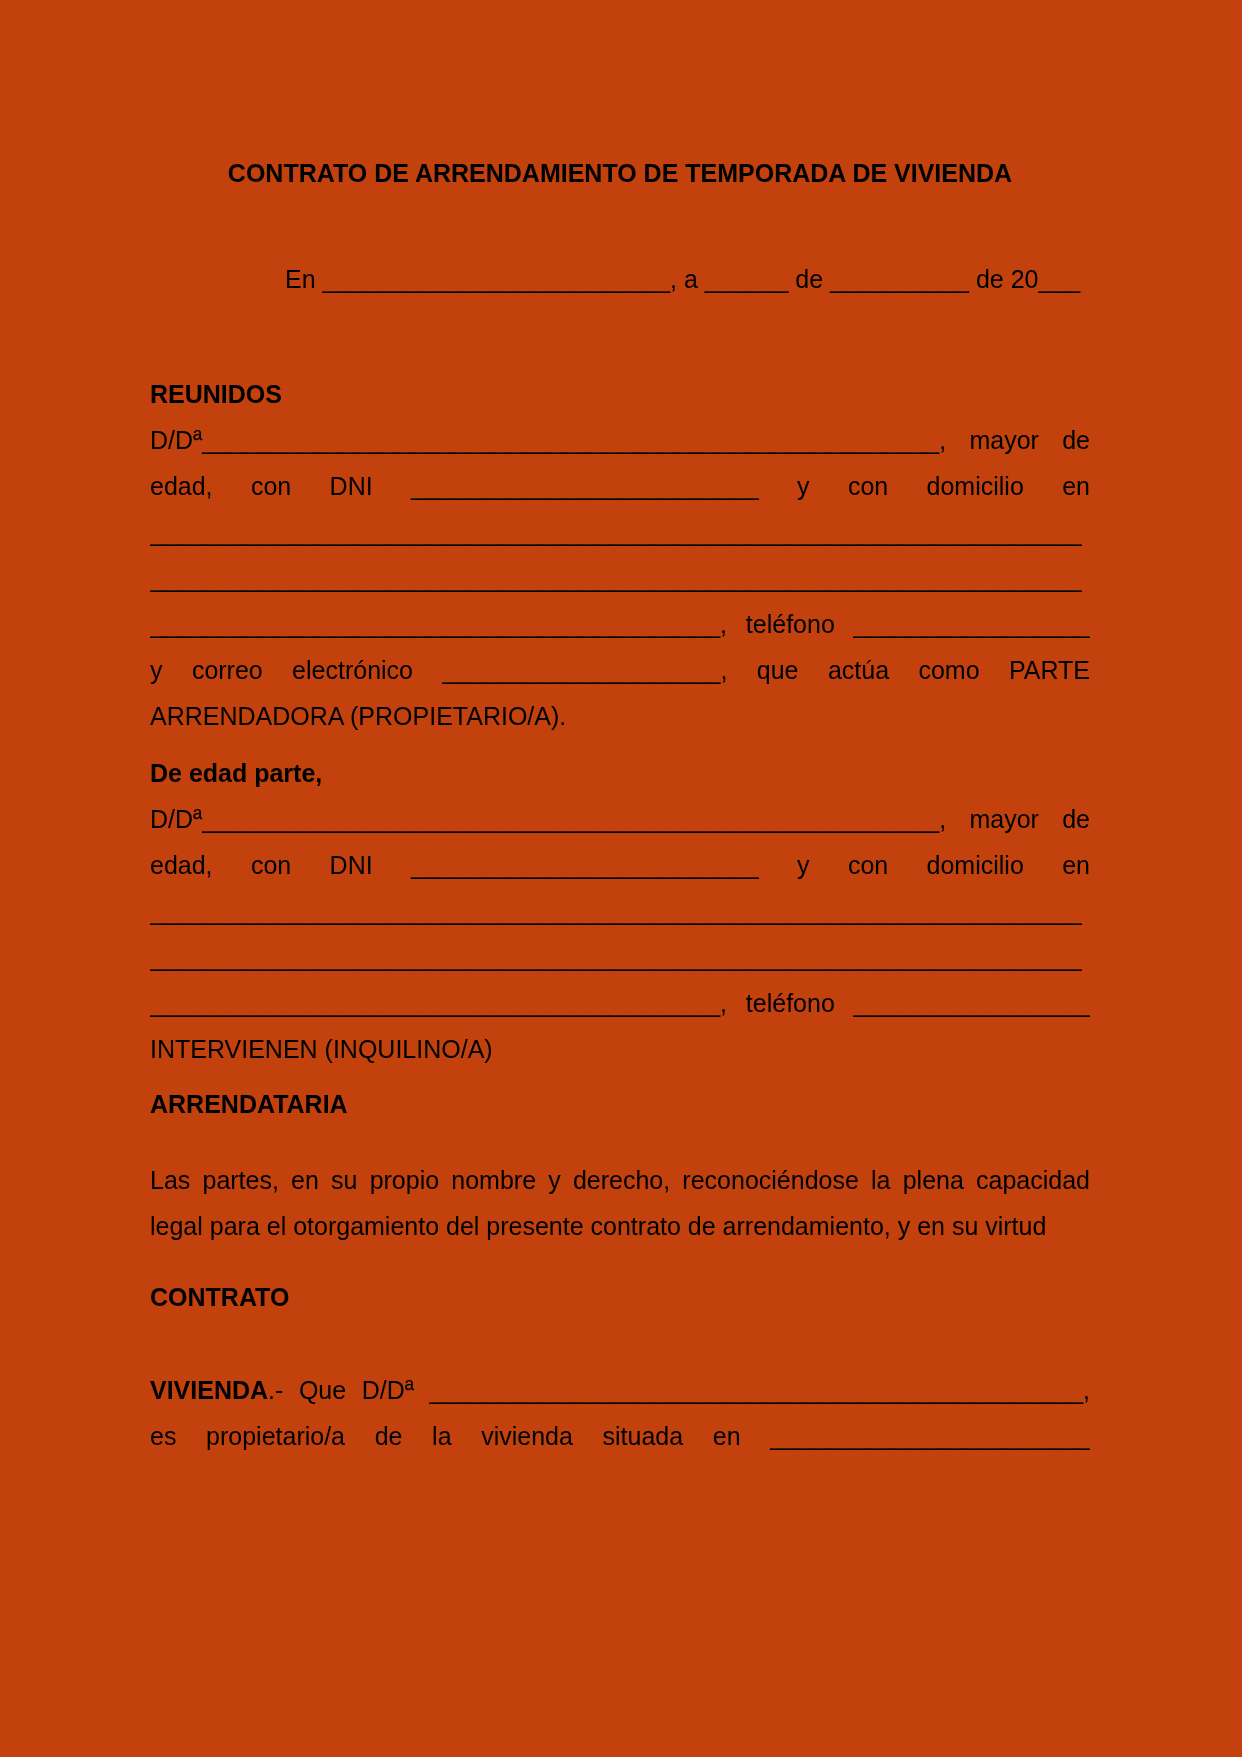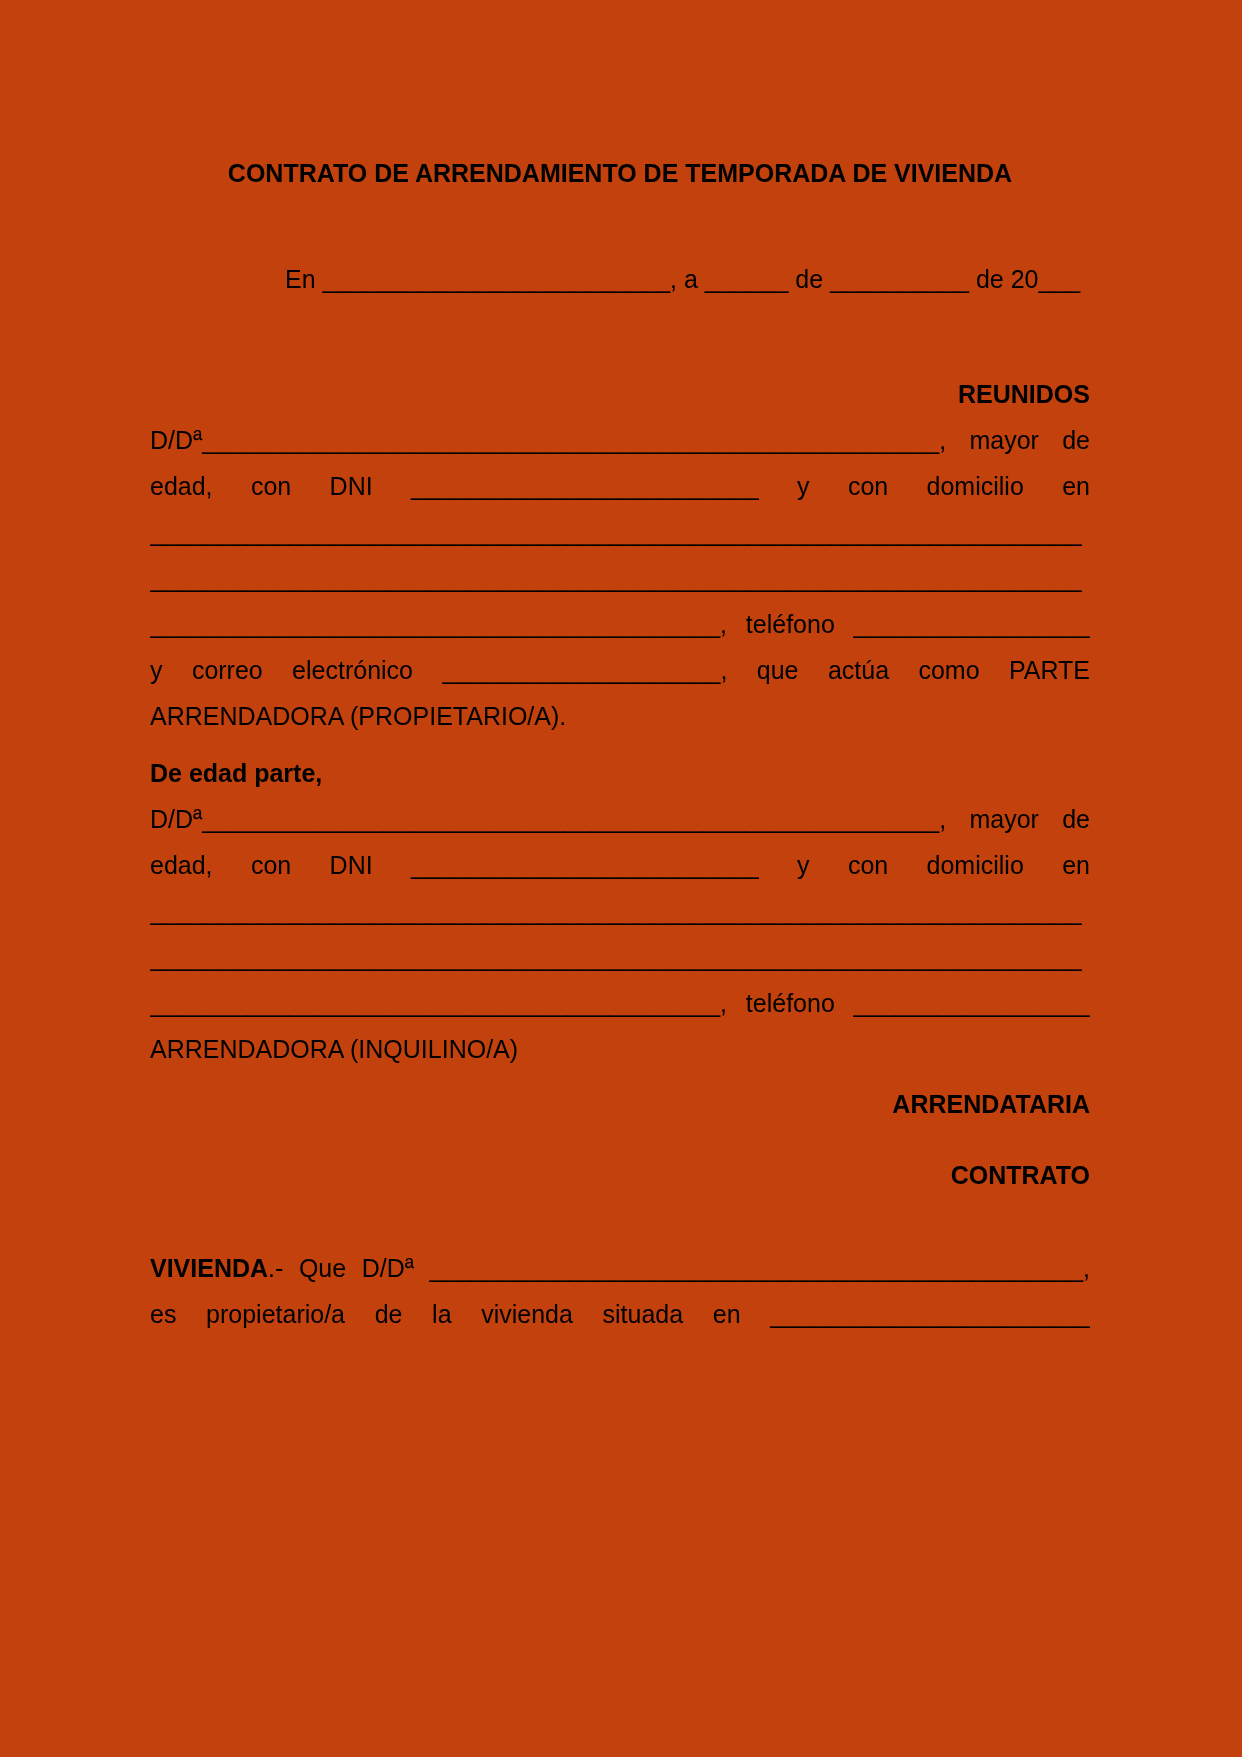--- a/index.html
+++ b/index.html
@@ -23,21 +23,21 @@
     text-align: justify;
     text-align-last: justify;
     overflow: hidden;
   }
   .title-line {
     font-weight: bold;
     text-align: center;
   }
   .heading {
     font-weight: bold;
-    text-align: right;
+    text-align: left;
   }
   .lead-in { font-weight: bold; }
   .bold { font-weight: bold; }
   .date-line { margin-top: 60px; padding-left: 135px; }
   .h-reunidos { margin-top: 69px; }
   .leadin-a { margin-top: 13px; }
   .leadin-b { margin-top: 11px; }
   .h-intervienen { margin-top: 9px; }
   .intervienen-p1 { margin-top: 30px; }
   .h-exponen { margin-top: 25px; }
@@ -66,25 +66,29 @@
   </div>
 
   <div class="line lead-in leadin-b">De edad parte,</div>
 
   <div>
     <div class="jline">D/Dª_____________________________________________________, mayor de</div>
     <div class="jline">edad, con DNI _________________________ y con domicilio en</div>
     <div class="jline">___________________________________________________________________</div>
     <div class="jline">___________________________________________________________________</div>
     <div class="jline">_________________________________________, teléfono _________________</div>
-    <div class="line">ARRENDADORA (INQUILINO/A)</div>
+    <div class="line">INTERVIENEN (INQUILINO/A)</div>
   </div>
 
   <div class="line heading h-intervienen">ARRENDATARIA</div>
 
+  <div>
+    <div class="jline intervienen-p1">Las partes, en su propio nombre y derecho, reconociéndose la plena capacidad</div>
+    <div class="line">legal para el otorgamiento del presente contrato de arrendamiento, y en su virtud</div>
+  </div>
 
   <div class="line heading h-exponen">CONTRATO</div>
 
   <div>
     <div class="jline primero-line">
       <span class="bold">VIVIENDA</span><span>.- Que D/Dª _______________________________________________,</span>
     </div>
     <div class="jline">es propietario/a de la vivienda situada en _______________________</div>
   </div>
 

